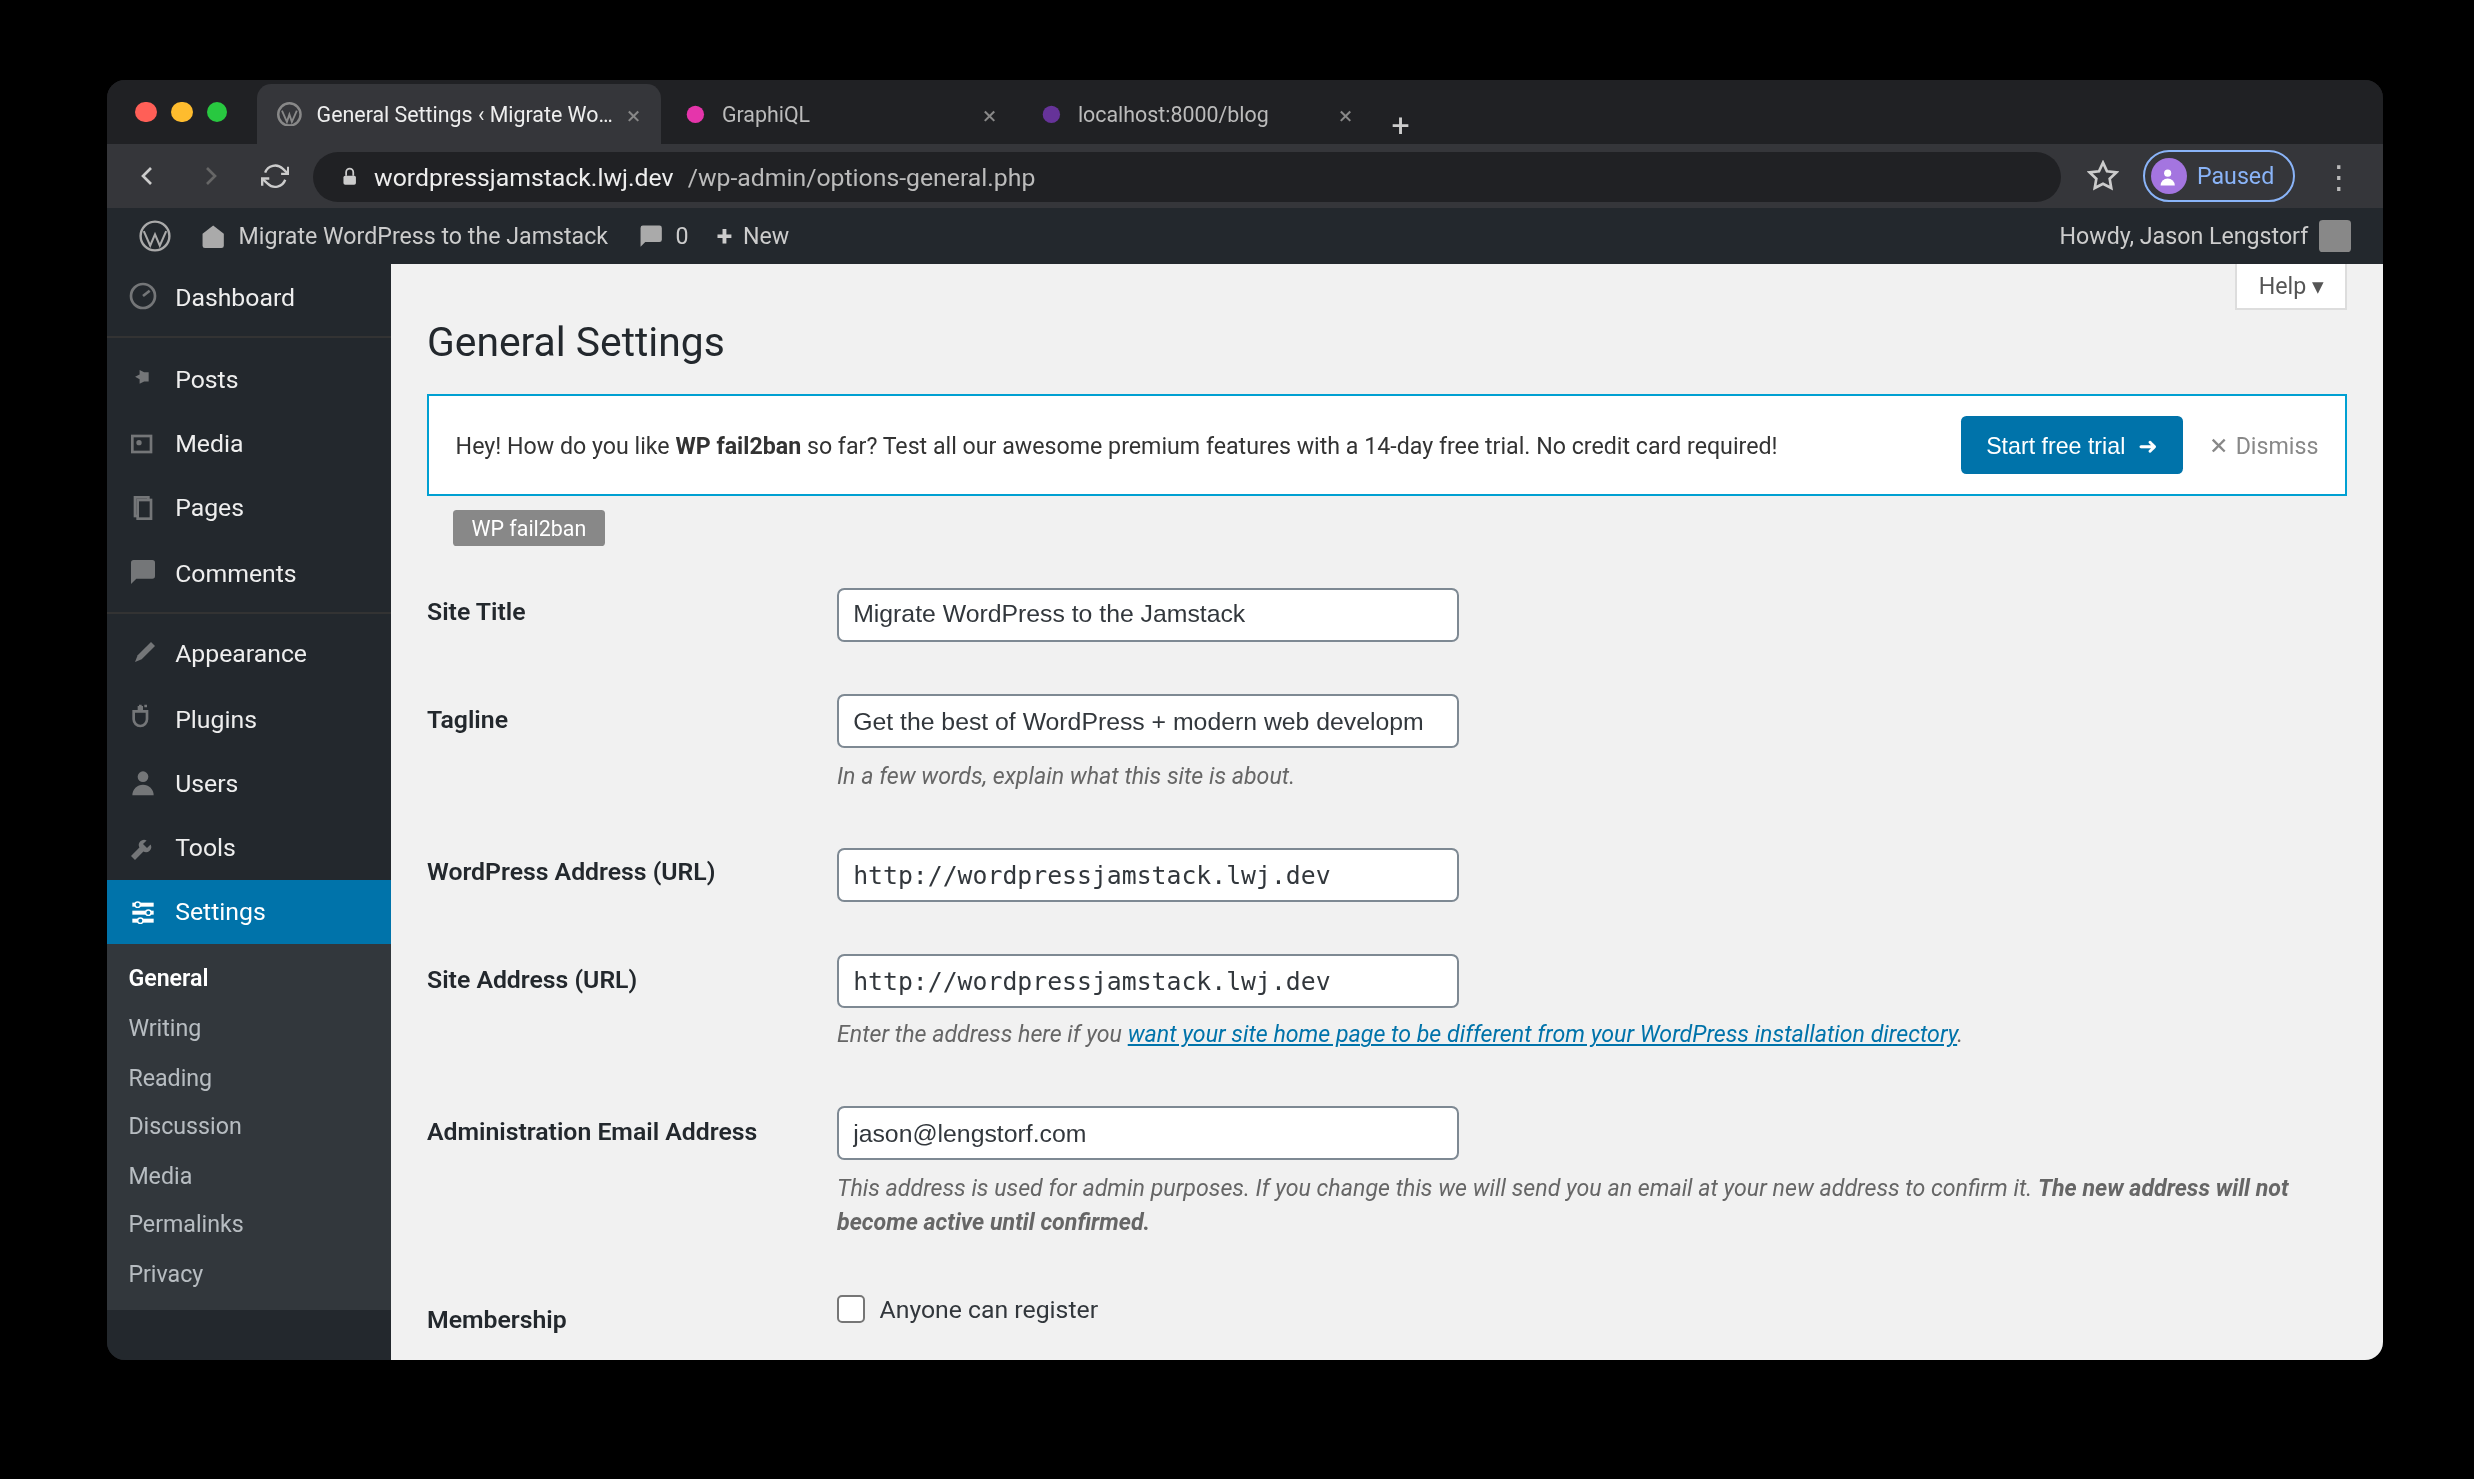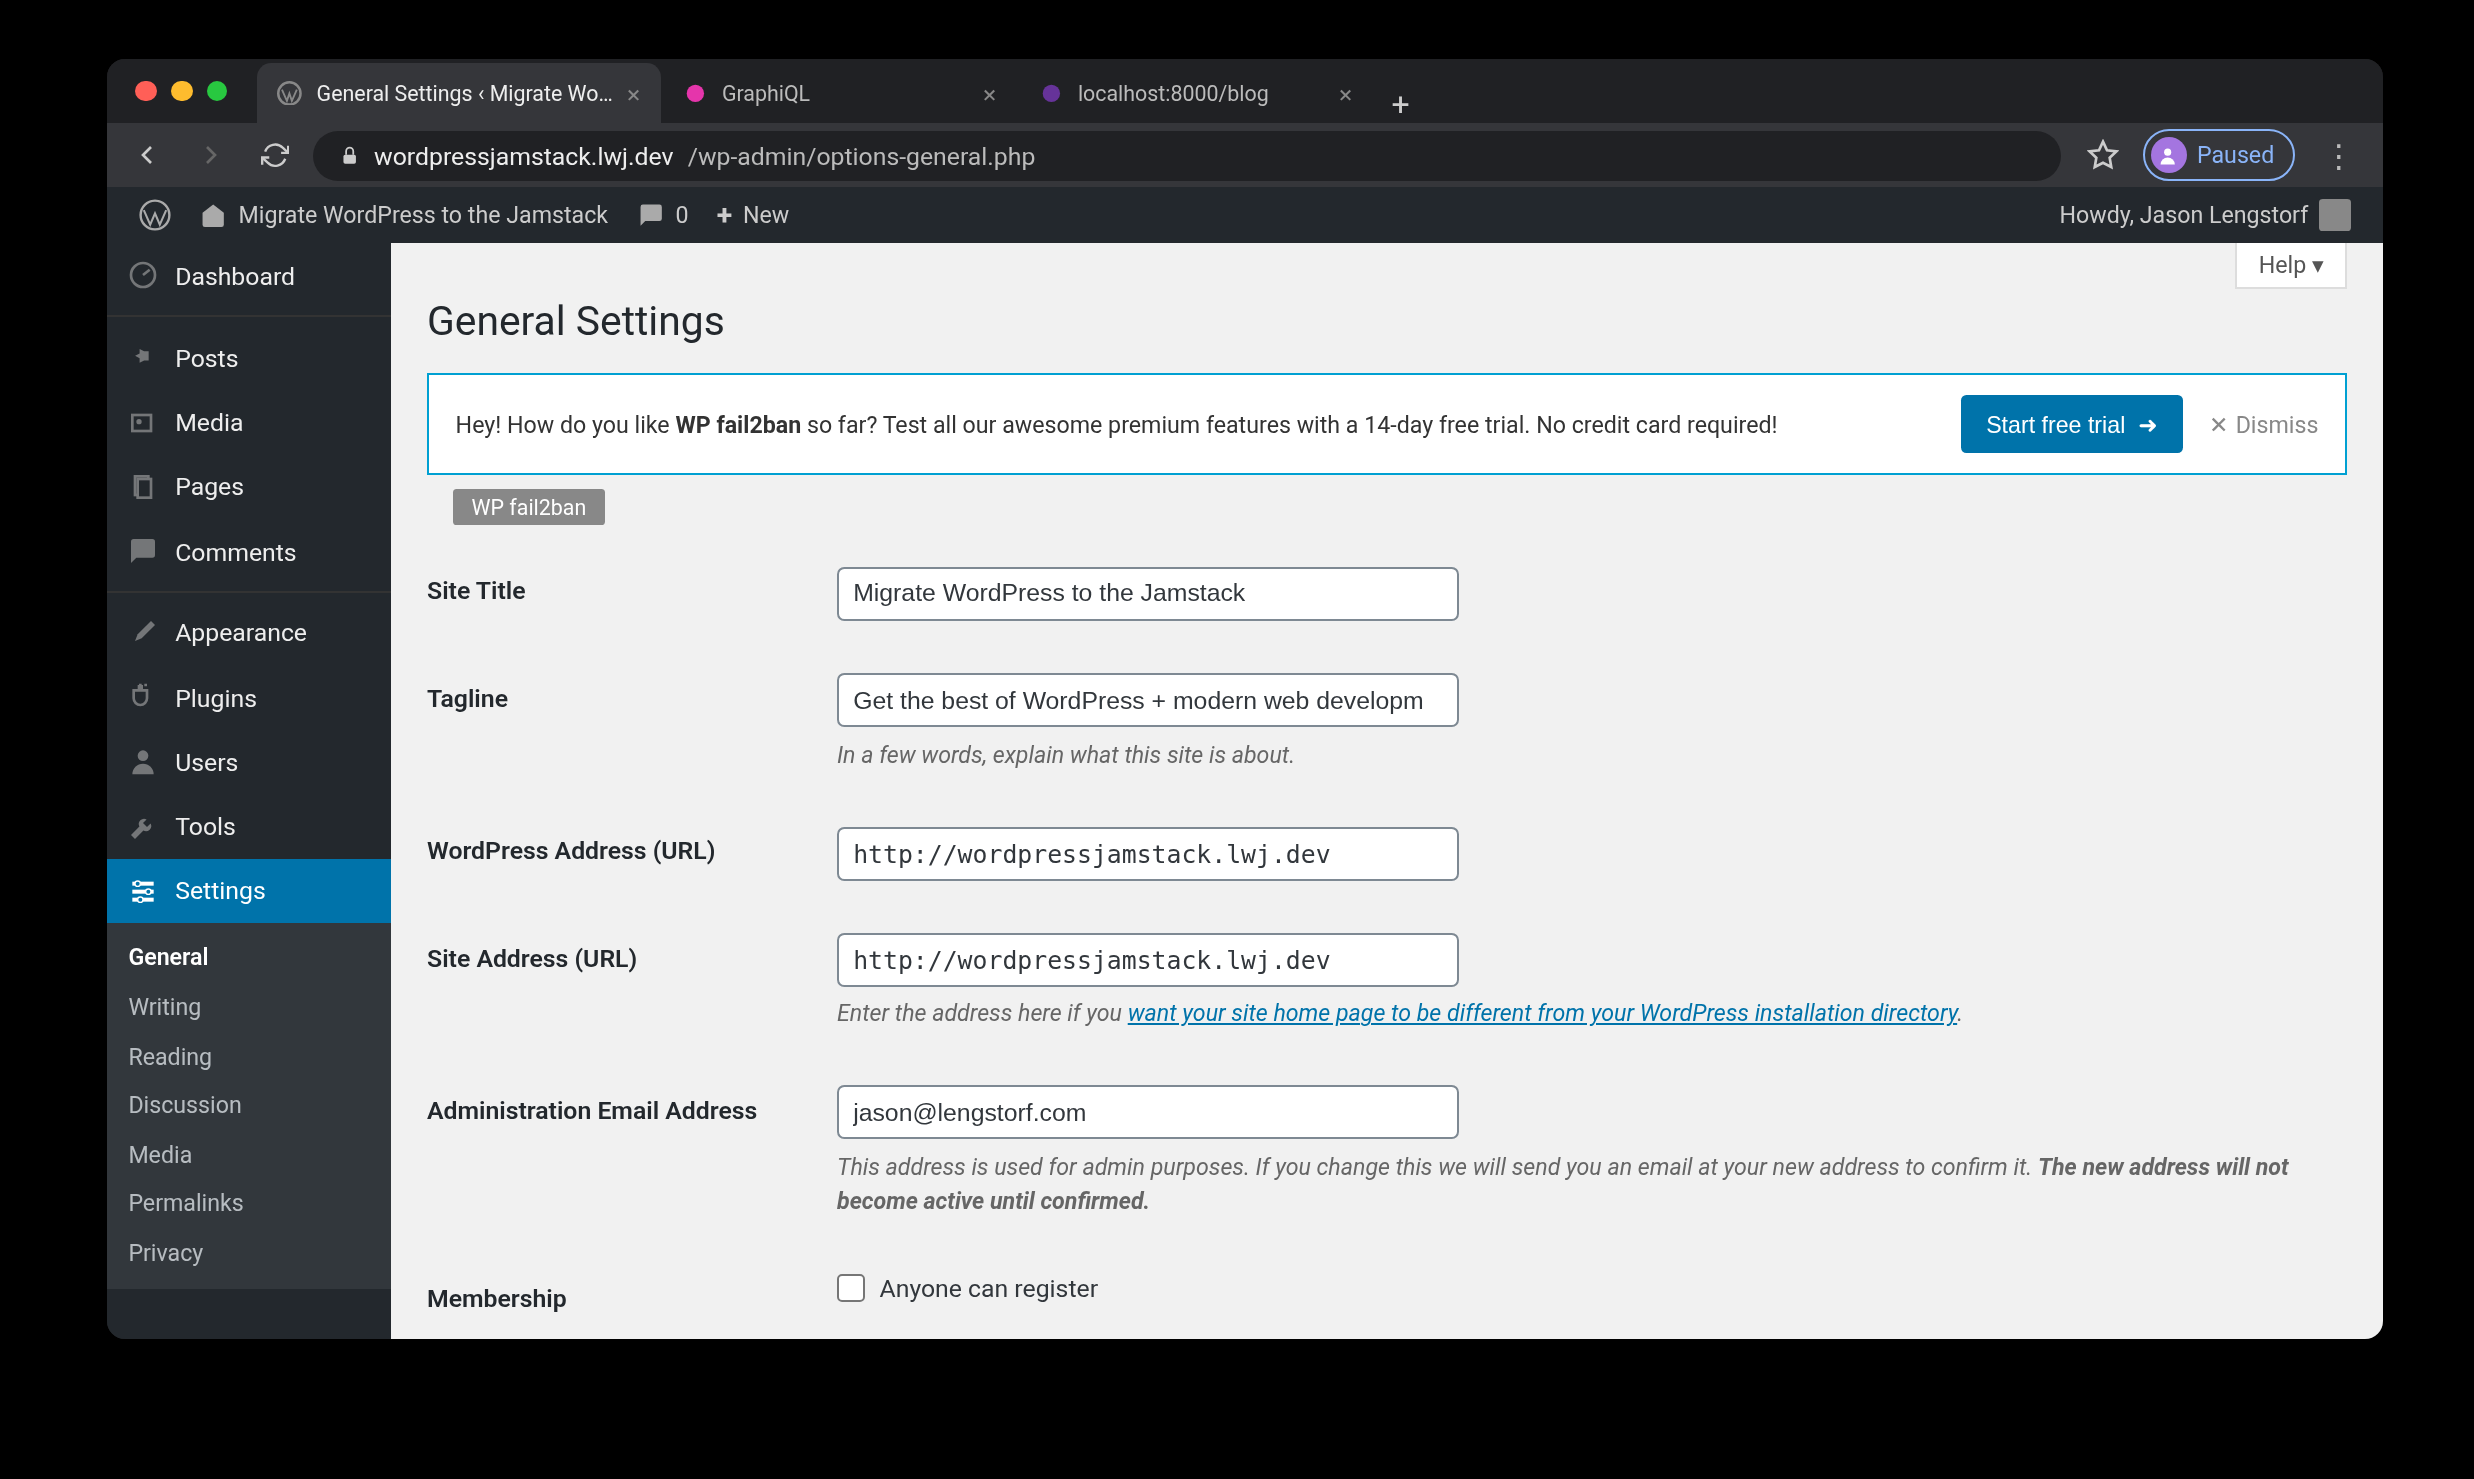--- a/index.html
+++ b/index.html
@@ -1,18 +1,18 @@
 <!DOCTYPE html>
 <html style="font-size:14.2px"><head>
 <meta charset="utf-8">
 <style>
 * { box-sizing: border-box; margin: 0; padding: 0; }
 body { font-family: -apple-system, BlinkMacSystemFont, "Segoe UI", Roboto, sans-serif; background: #000; width: 2475px; height: 1479px; }
 
-.outer { padding: 39px 107px; margin-top: 20px; }
+.outer { padding: 80px 107px; }
 .window { width: 1138px; height: 640px; background: #202124; border-radius: 9px; overflow: hidden; transform: scale(2); transform-origin: top left; box-shadow: 0 9px 44px rgba(0,0,0,0.5); }
 
 
 .tabbar { background: #202124; height: 32px; display: flex; align-items: center; padding: 0 7.1px; }
 .traffic { display: flex; gap: 7.1px; padding: 0 7.1px; align-items: center; }
 .dot { width: 10.7px; height: 10.7px; border-radius: 50%; }
 .dot.red { background: #ff5f57; }
 .dot.yellow { background: #febc2e; }
 .dot.green { background: #28c840; }
 .tabs { display: flex; margin-left: 7.1px; align-items: flex-end; height: 32px; }

